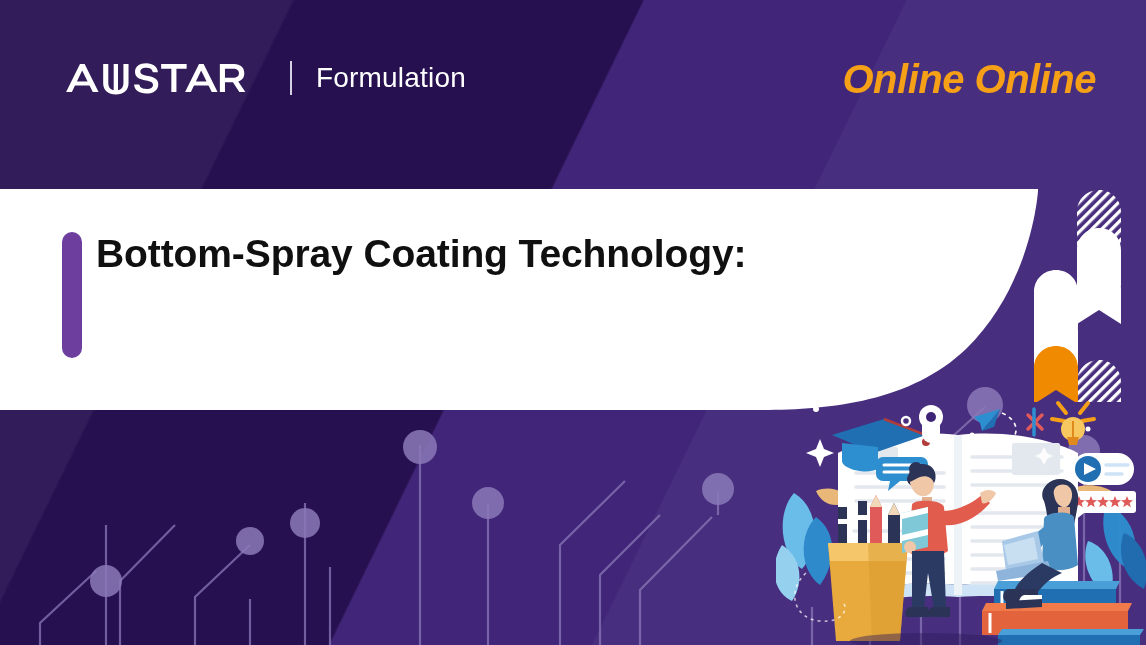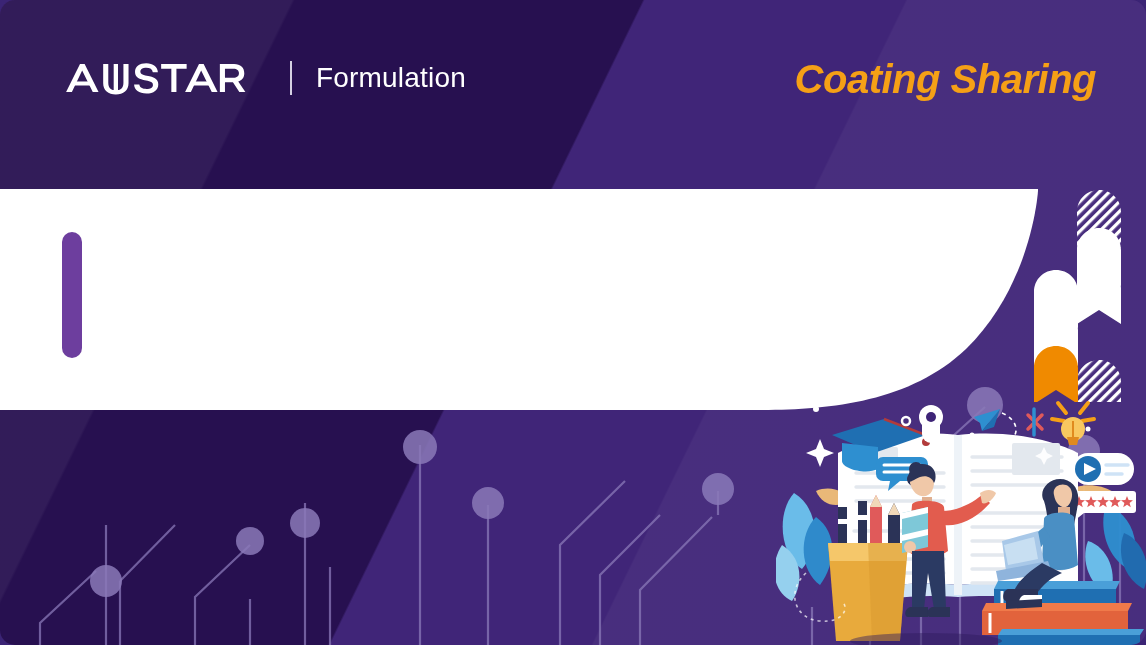--- a/index.html
+++ b/index.html
@@ -4,21 +4,20 @@
 <style>
   * { margin:0; padding:0; box-sizing:border-box; }
   html,body { width:1146px; height:645px; overflow:hidden; background:#3b2475; }
   body { font-family:"Liberation Sans", sans-serif; }
 
   #slide {
     position:relative;
     width:1146px; height:645px;
     overflow:hidden;
     background:#3e2477;
-    border-radius:15px;
   }
 
   
   .bg-base { position:absolute; inset:0; background:#402578; }
   .bg-diag-dark {
     position:absolute; inset:0;
     background:linear-gradient(116deg, #271050 0%, #271050 44%, rgba(39,16,80,0) 44.15%, rgba(39,16,80,0) 100%);
   }
   .bg-diag-light {
     position:absolute; inset:0;
@@ -131,29 +130,30 @@
           <path d="M158 40 L176 4 L182 4 L200 40 L192.5 40 L178.8 12.4 L165.5 40 Z"></path>
           <rect x="168.5" y="26.5" width="21" height="5.2"></rect>
 
           <path d="M203 4 L221.5 4 C229.6 4 234.6 8.6 234.6 15.8 C234.6 21.2 231.7 25.1 226.8 26.5 L236 40 L228.2 40 L219.9 27.6 L209.6 27.6 L209.6 40 L203 40 Z M209.6 10 L209.6 21.8 L220.6 21.8 C225 21.8 227.7 19.6 227.7 15.9 C227.7 12.2 225 10 220.6 10 Z"></path>
         </g>
       </svg>
       <div class="brand-div"></div>
       <div class="brand-sub">Formulation</div>
     </div>
 
-    <div class="online-sharing">Coating Sharing</div>
+    <div class="online-sharing">Online Online</div>
   </div>
 
   <div class="card-wrap">
     <svg style="position:absolute;inset:0;" viewBox="0 0 1060 222" preserveAspectRatio="none">
       <path d="M0 0 H1038 V2 C1038 2 1032 96 966 160 C910 213 830 221 760 221 H0 Z" fill="#ffffff"></path>
     </svg>
     <div class="title-accent"></div>
     <div class="title-block">
+      <div class="title-line">Bottom-Spray Coating Technology:</div>
     </div>
   </div>
 
   <svg class="ribbons" viewBox="0 0 112 216">
     <defs>
       <pattern id="hatch" width="7" height="7" patternTransform="rotate(45)" patternUnits="userSpaceOnUse">
         <rect width="7" height="7" fill="none"></rect>
         <rect width="3.3" height="7" fill="#ffffff"></rect>
       </pattern>
       <path id="rib" d="M0 0 C0 -13 10 -22 22 -22 C34 -22 44 -13 44 0 L44 36 L22 22 L0 36 Z"></path>

